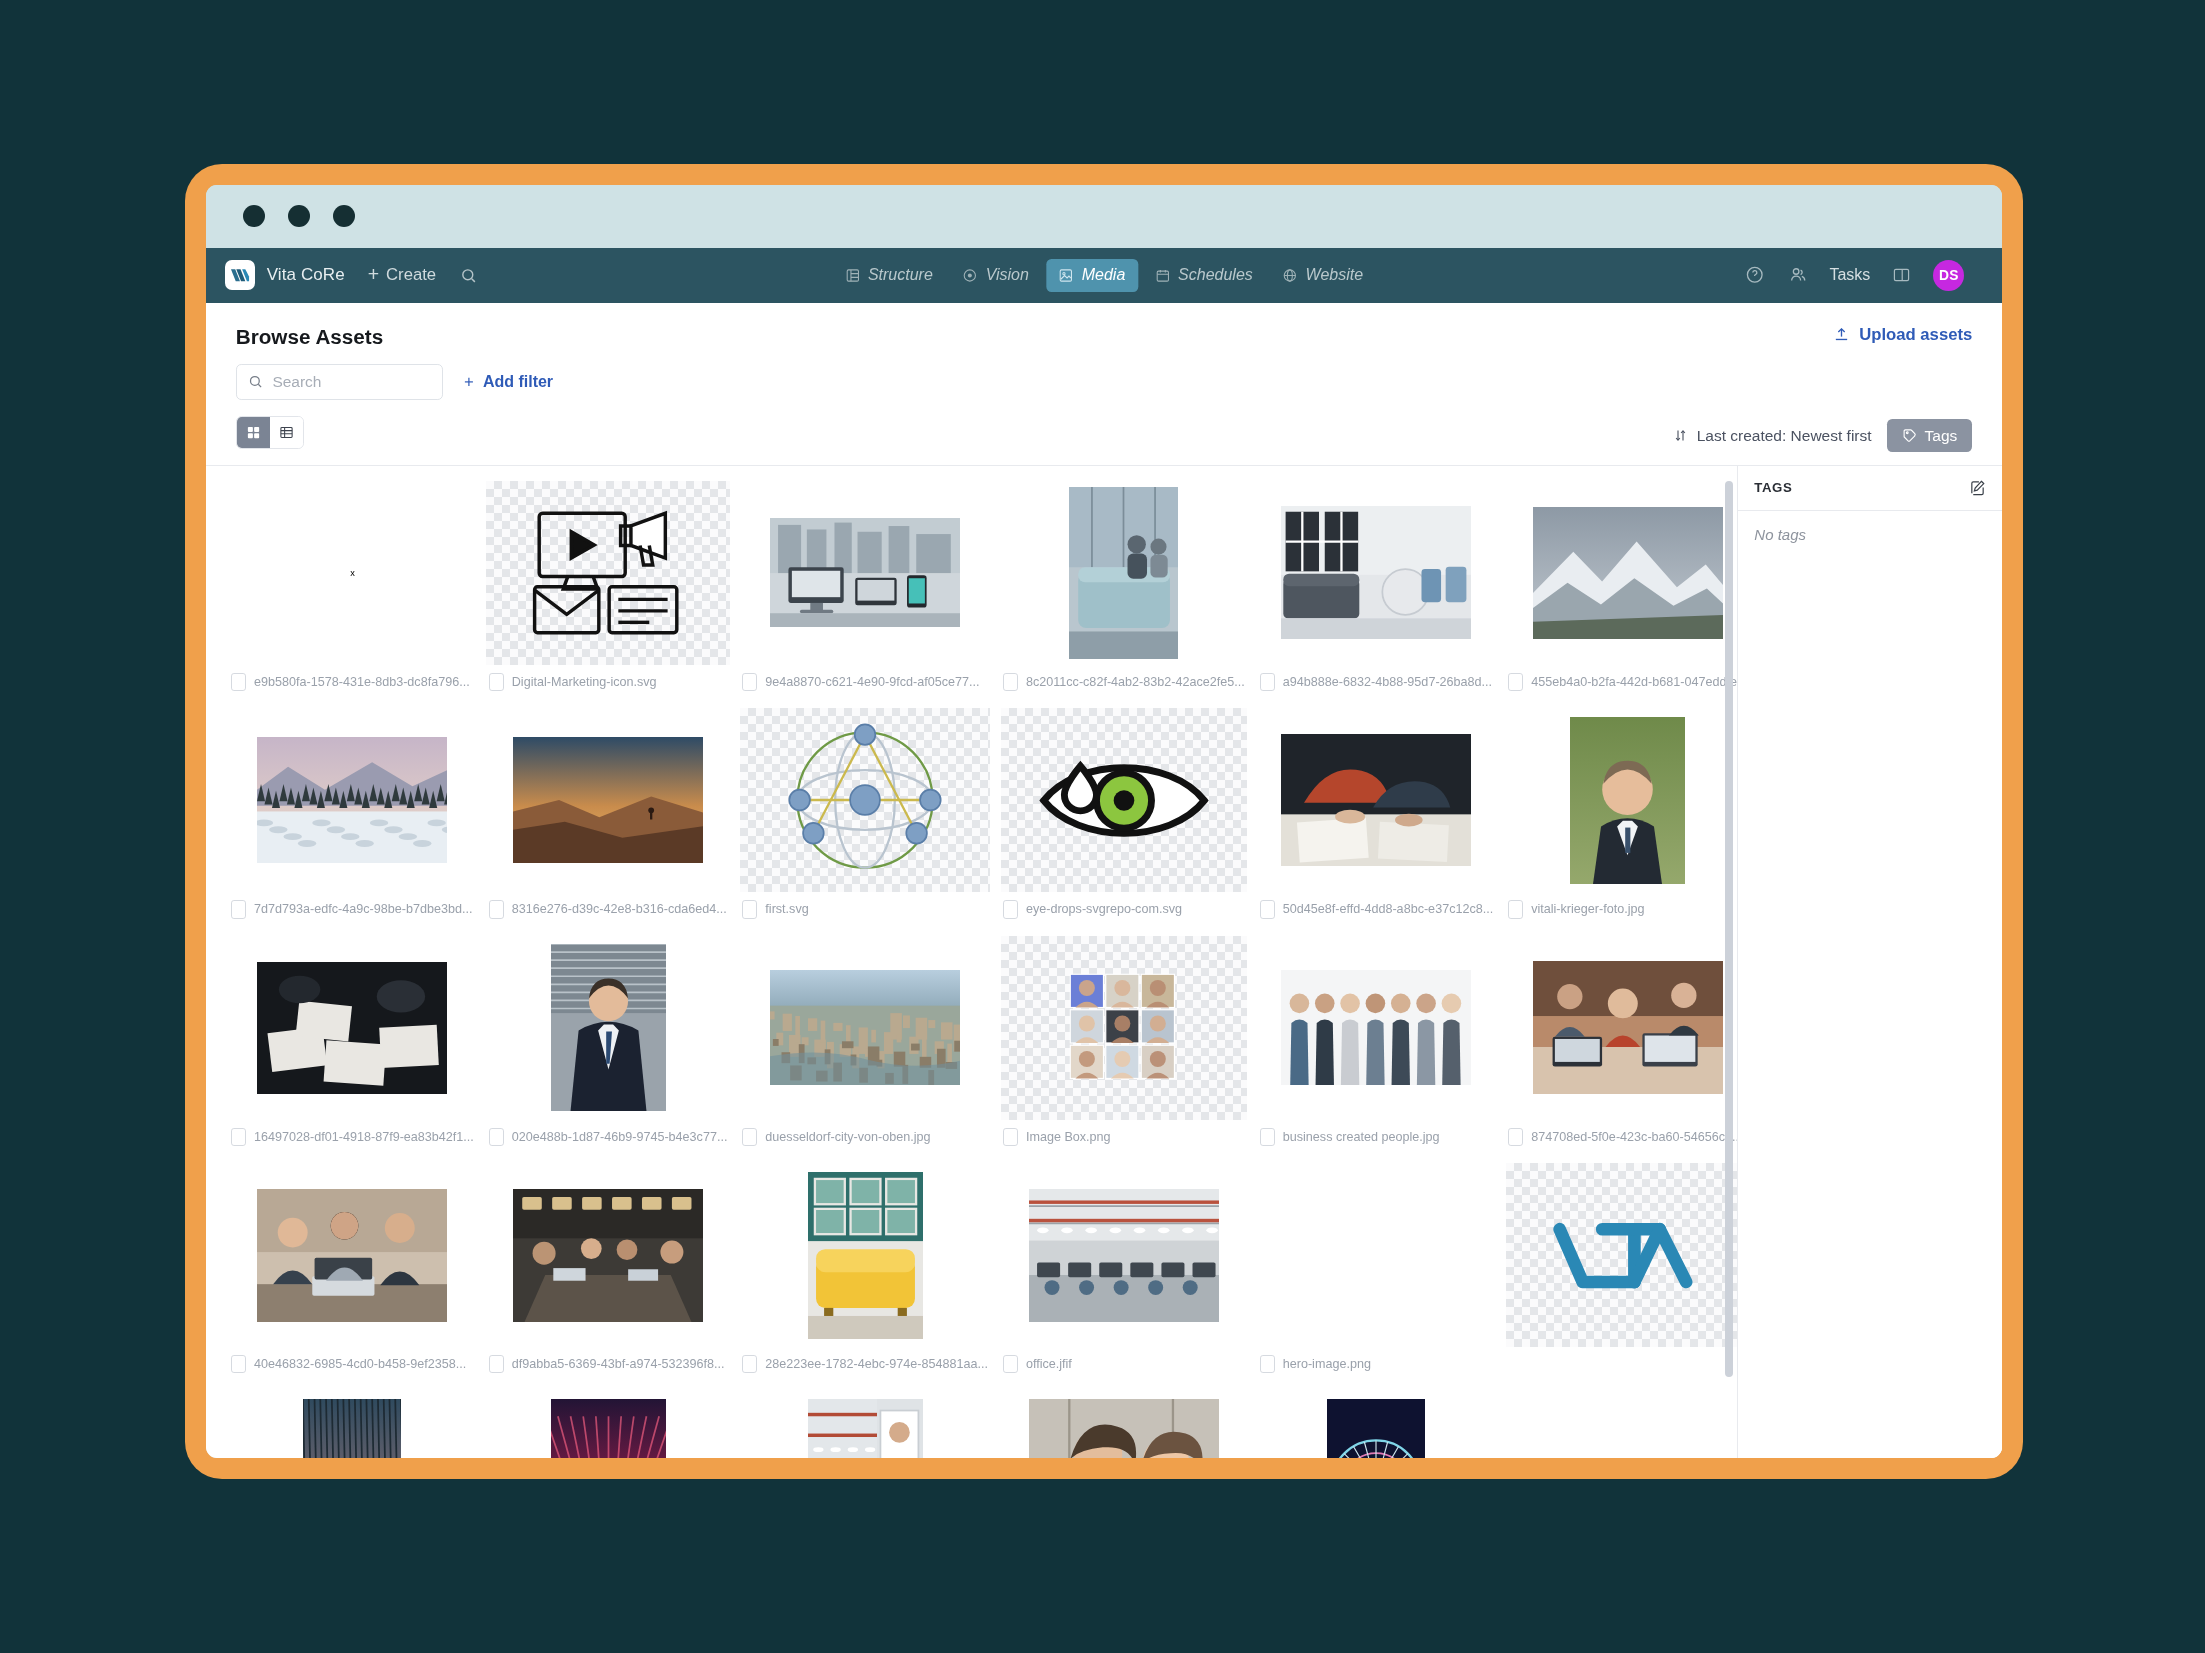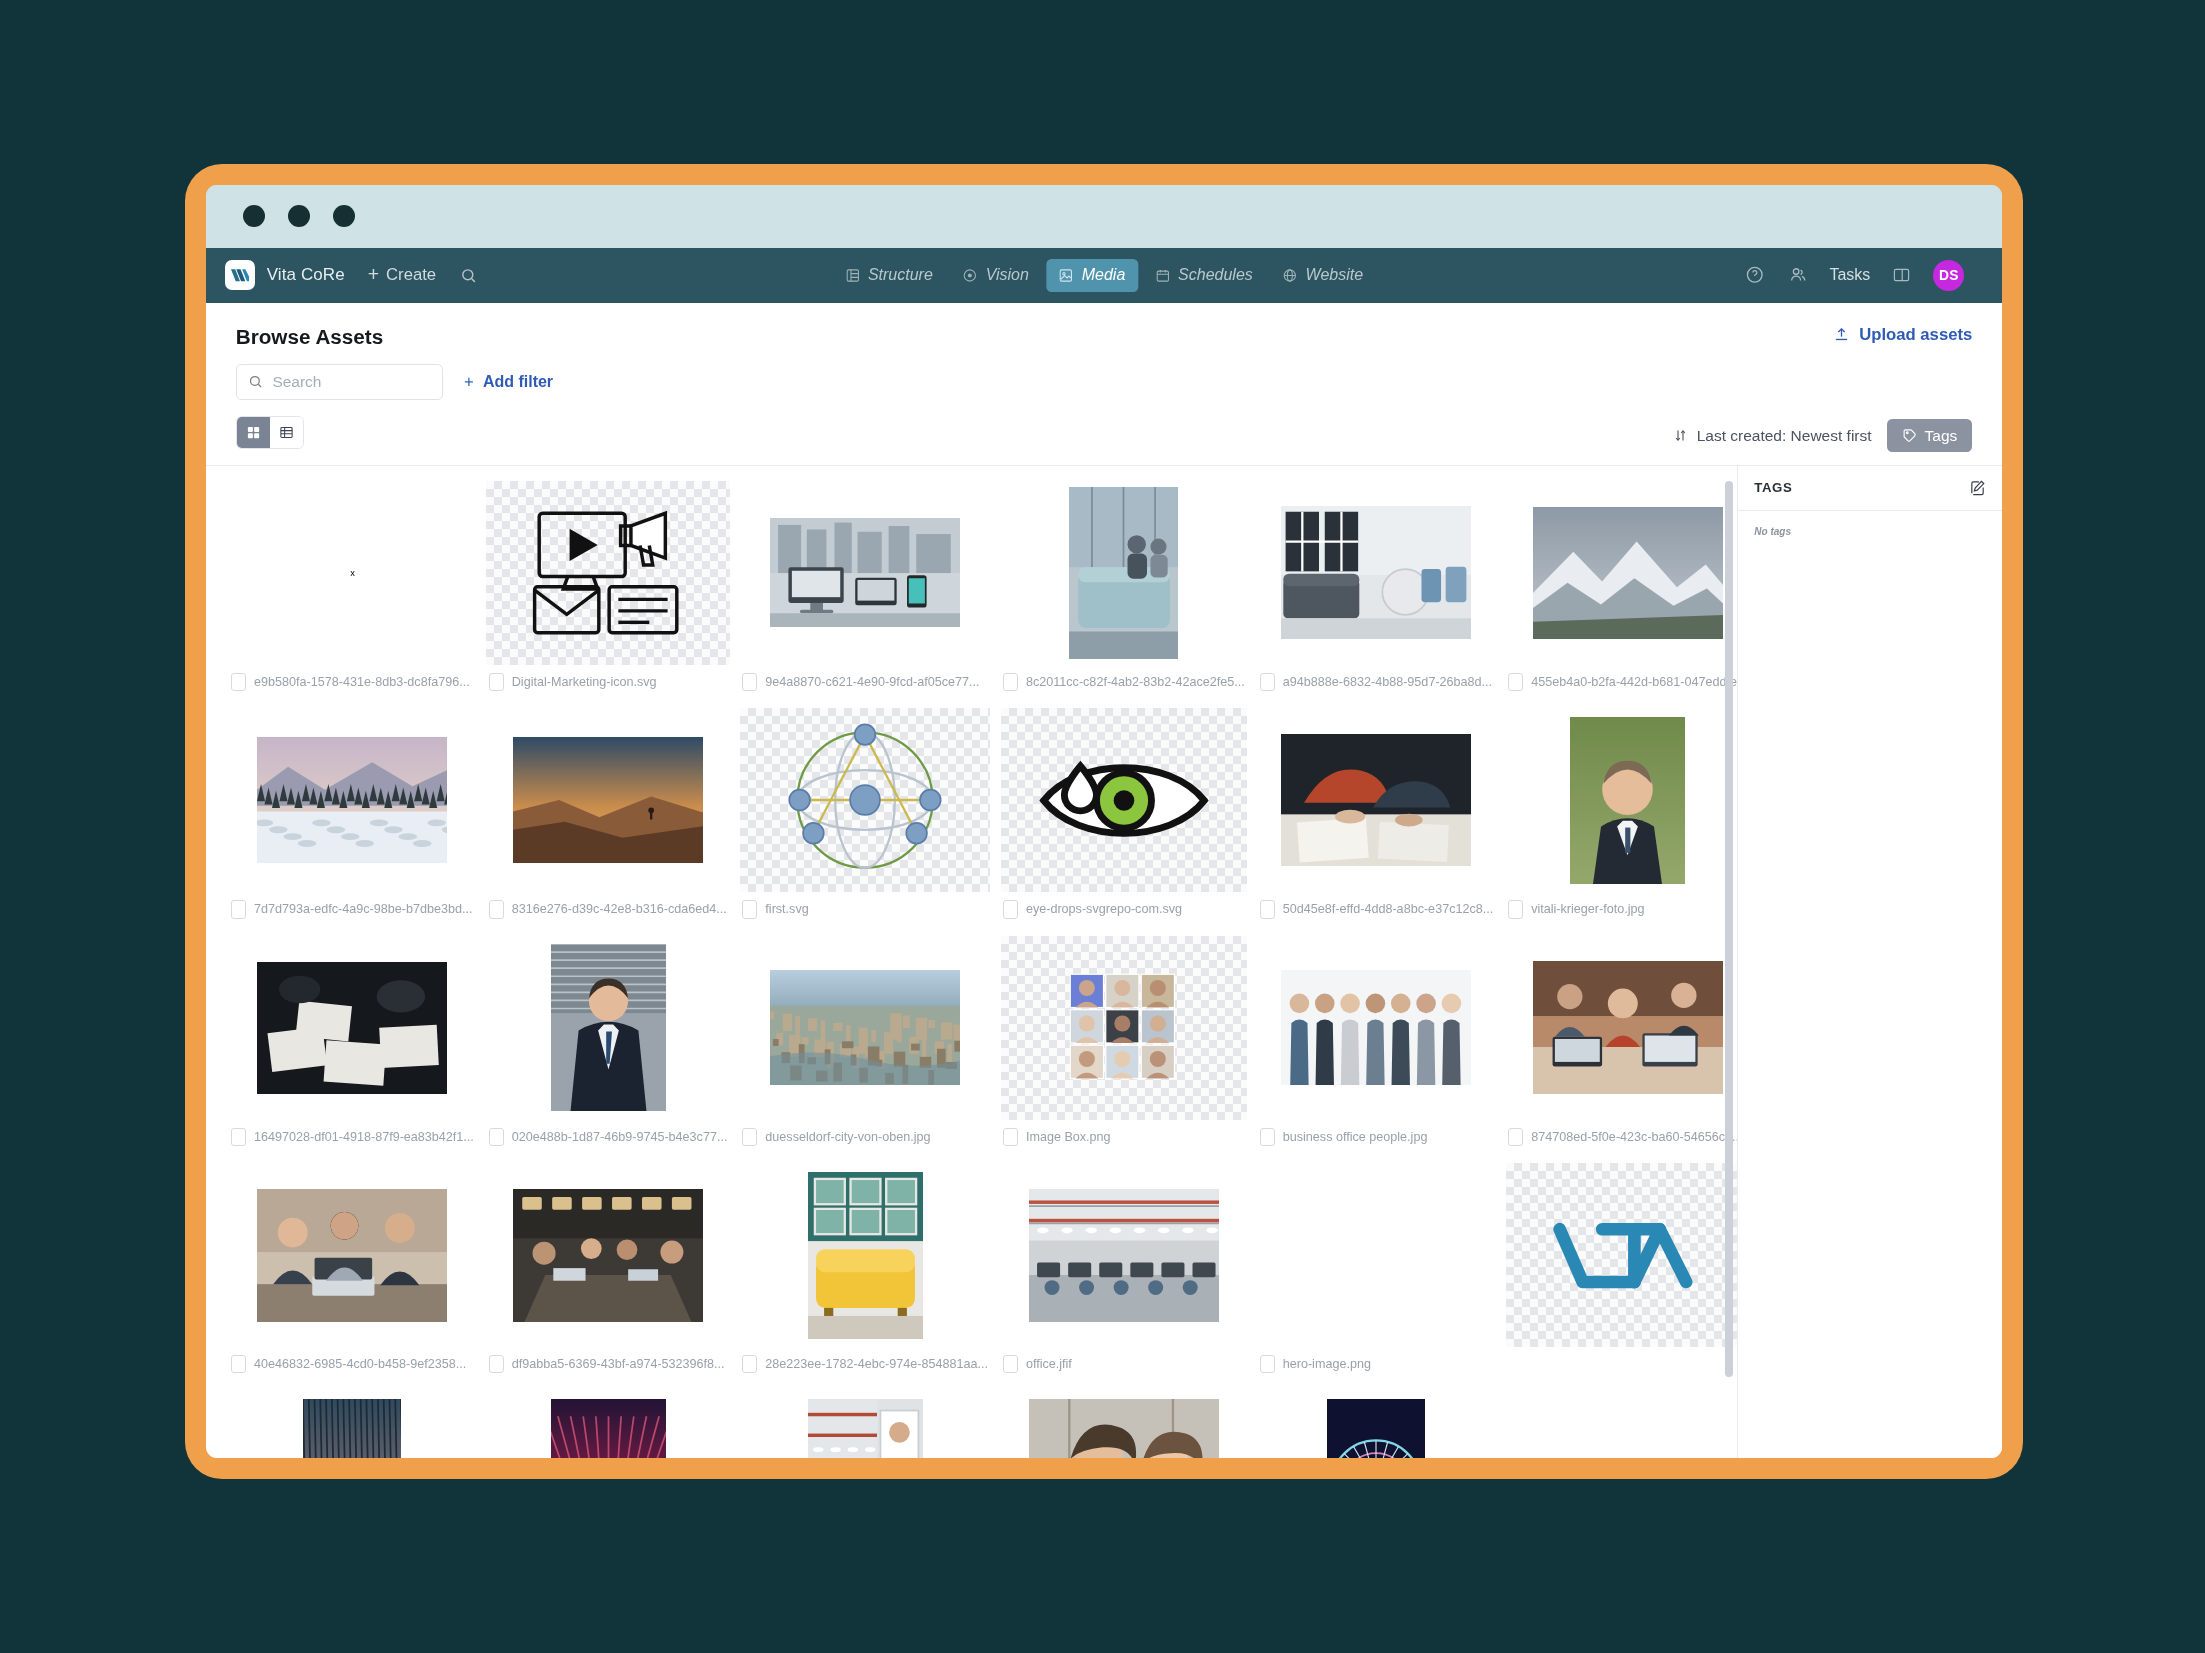--- a/index.html
+++ b/index.html
@@ -194,21 +194,21 @@
   
   .tags-pane { flex: 0 0 264px; display: flex; flex-direction: column; background: #fff; }
   .tags-head {
     height: 45px; flex: 0 0 45px;
     border-bottom: 1.1px solid #e8eaee;
     display: flex; align-items: center; justify-content: space-between;
     padding: 0 16px;
   }
   .tags-head-title { font-size: 13.2px; font-weight: 700; color: #2a2e35; letter-spacing: 0.6px; }
   .tags-body { padding: 15px 16px; }
-  .no-tags { font-size: 10px; color: #8d939d; font-style: italic; font-weight: bold; }
+  .no-tags { font-size: 15px; color: #8d939d; font-style: italic; }
 
   svg { display: block; }
 </style>
 </head>
 <body>
 
 <div class="stage">
 
   <div class="frame">
     <div class="frame-inner">
@@ -912,21 +912,21 @@
                   <path d="M192 200 L194 92 q14 -12 28 0 L224 200 Z" fill="#3d4a57"></path>
                         <circle cx="252" cy="58" r="17" fill="#cba489"></circle>
                   <path d="M236 200 L238 92 q14 -12 28 0 L268 200 Z" fill="#8b97a4"></path>
                         <circle cx="296" cy="58" r="17" fill="#e6cbb0"></circle>
                   <path d="M280 200 L282 92 q14 -12 28 0 L312 200 Z" fill="#55606c"></path>
                       </svg>
                     </div>
                   </div>
                   <div class="asset-label">
                     <span class="chk"></span>
-                    <span class="fname">business office people.jpg</span>
+                    <span class="fname">business created people.jpg</span>
                   </div>
                 </div>
                 <div class="asset-cell">
                   <div class="thumb-wrap">
                     <div class="thumb">
                       <svg width="190" height="133" viewBox="0 0 330 232" preserveAspectRatio="none">
                         <rect width="330" height="232" fill="#b98a6a"></rect>
        <rect x="0" y="0" width="330" height="96" fill="#6f4f3c"></rect>
        <rect x="0" y="150" width="330" height="82" fill="#d8c3ad"></rect>
        <rect x="34" y="132" width="86" height="52" rx="4" fill="#2c3138"></rect>

